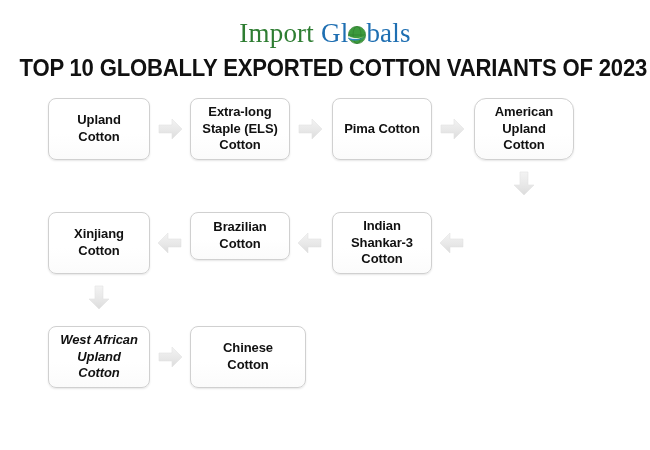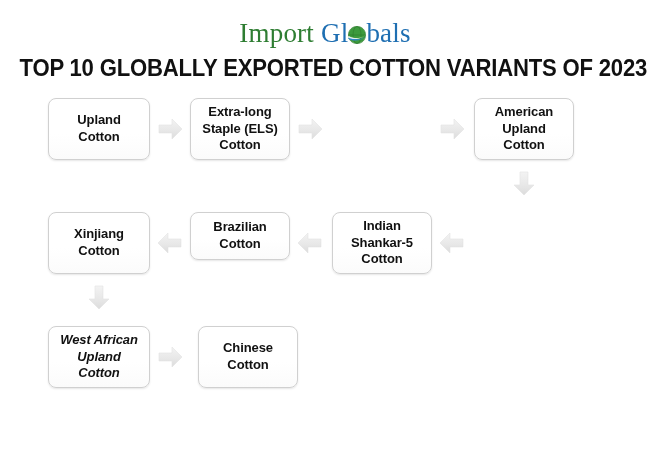--- a/index.html
+++ b/index.html
@@ -120,42 +120,45 @@
 
 <div class="flow" id="flow-canvas">
     <div class="node" style="left: 48px; top: 98px; width: 102px; height: 62px;">
       <div class="node-label">Upland Cotton</div>
     </div>
     <div class="node" style="left: 190px; top: 98px; width: 100px; height: 62px;">
       <div class="node-label">Extra-long
 Staple (ELS)
 Cotton</div>
     </div>
-    <div class="node" style="left: 474px; top: 98px; width: 100px; height: 62px;">
+    <div class="node" style="left: 332px; top: 98px; width: 100px; height: 62px;">
+      <div class="node-label">Pima Cotton</div>
+    </div>
+    <div class="node" style="left: 474px; top: 98px; width: 100px; height: 62px; border-radius: 12px;">
       <div class="node-label">American
 Upland Cotton</div>
     </div>
     <div class="node" style="left: 332px; top: 212px; width: 100px; height: 62px;">
       <div class="node-label">Indian
-Shankar-5
+Shankar-3
 Cotton</div>
     </div>
     <div class="node" style="left: 190px; top: 212px; width: 100px; height: 48px;">
       <div class="node-label">Brazilian
 Cotton</div>
     </div>
     <div class="node" style="left: 48px; top: 212px; width: 102px; height: 62px;">
       <div class="node-label">Xinjiang
 Cotton</div>
     </div>
     <div class="node" style="left: 48px; top: 326px; width: 102px; height: 62px; font-style: italic;">
       <div class="node-label">West African
 Upland Cotton</div>
     </div>
-    <div class="node" style="left: 198px; top: 326px; width: 100px; height: 62px;">
+    <div class="node" style="left: 190px; top: 326px; width: 116px; height: 62px;">
       <div class="node-label">Chinese
 Cotton</div>
     </div>
     <div class="arrow" style="left: 157px; top: 116px;">
       <svg viewBox="0 0 26 26">
         <defs>
           <linearGradient id="ag0" x1="0" y1="0" x2="0" y2="1">
             <stop offset="0%" stop-color="#f3f3f3"></stop>
             <stop offset="55%" stop-color="#e8e8e8"></stop>
             <stop offset="100%" stop-color="#dcdcdc"></stop>

